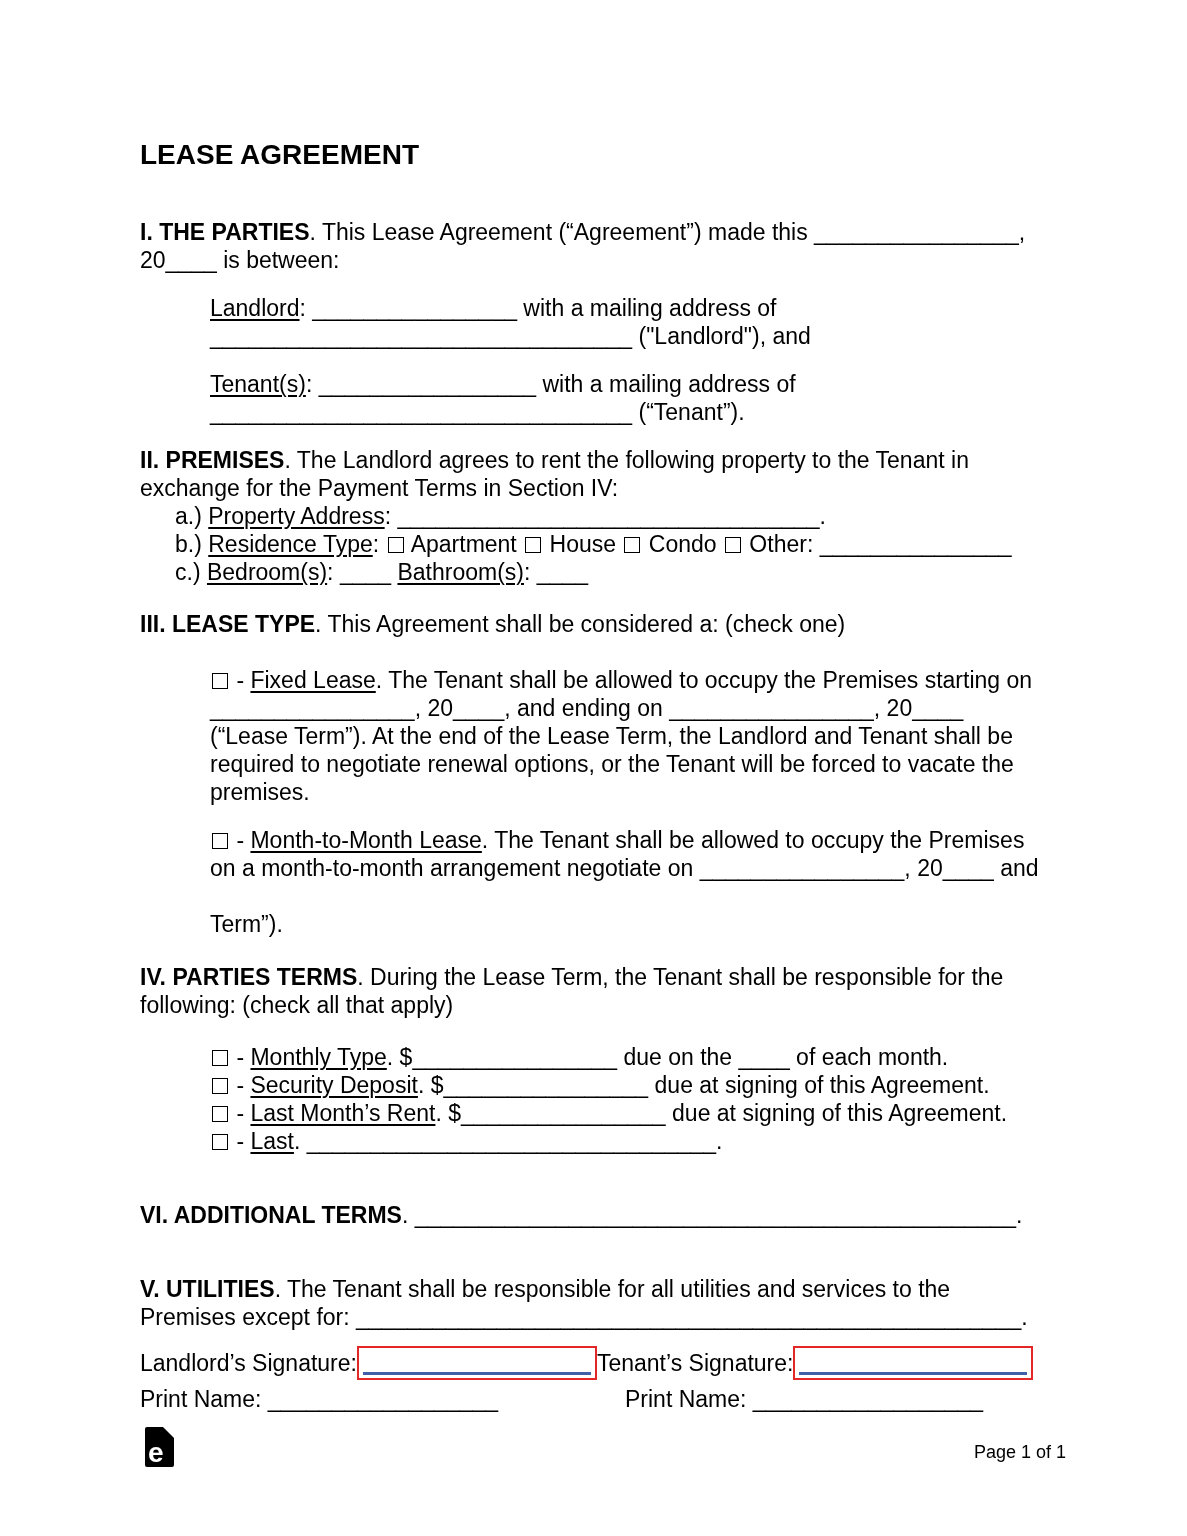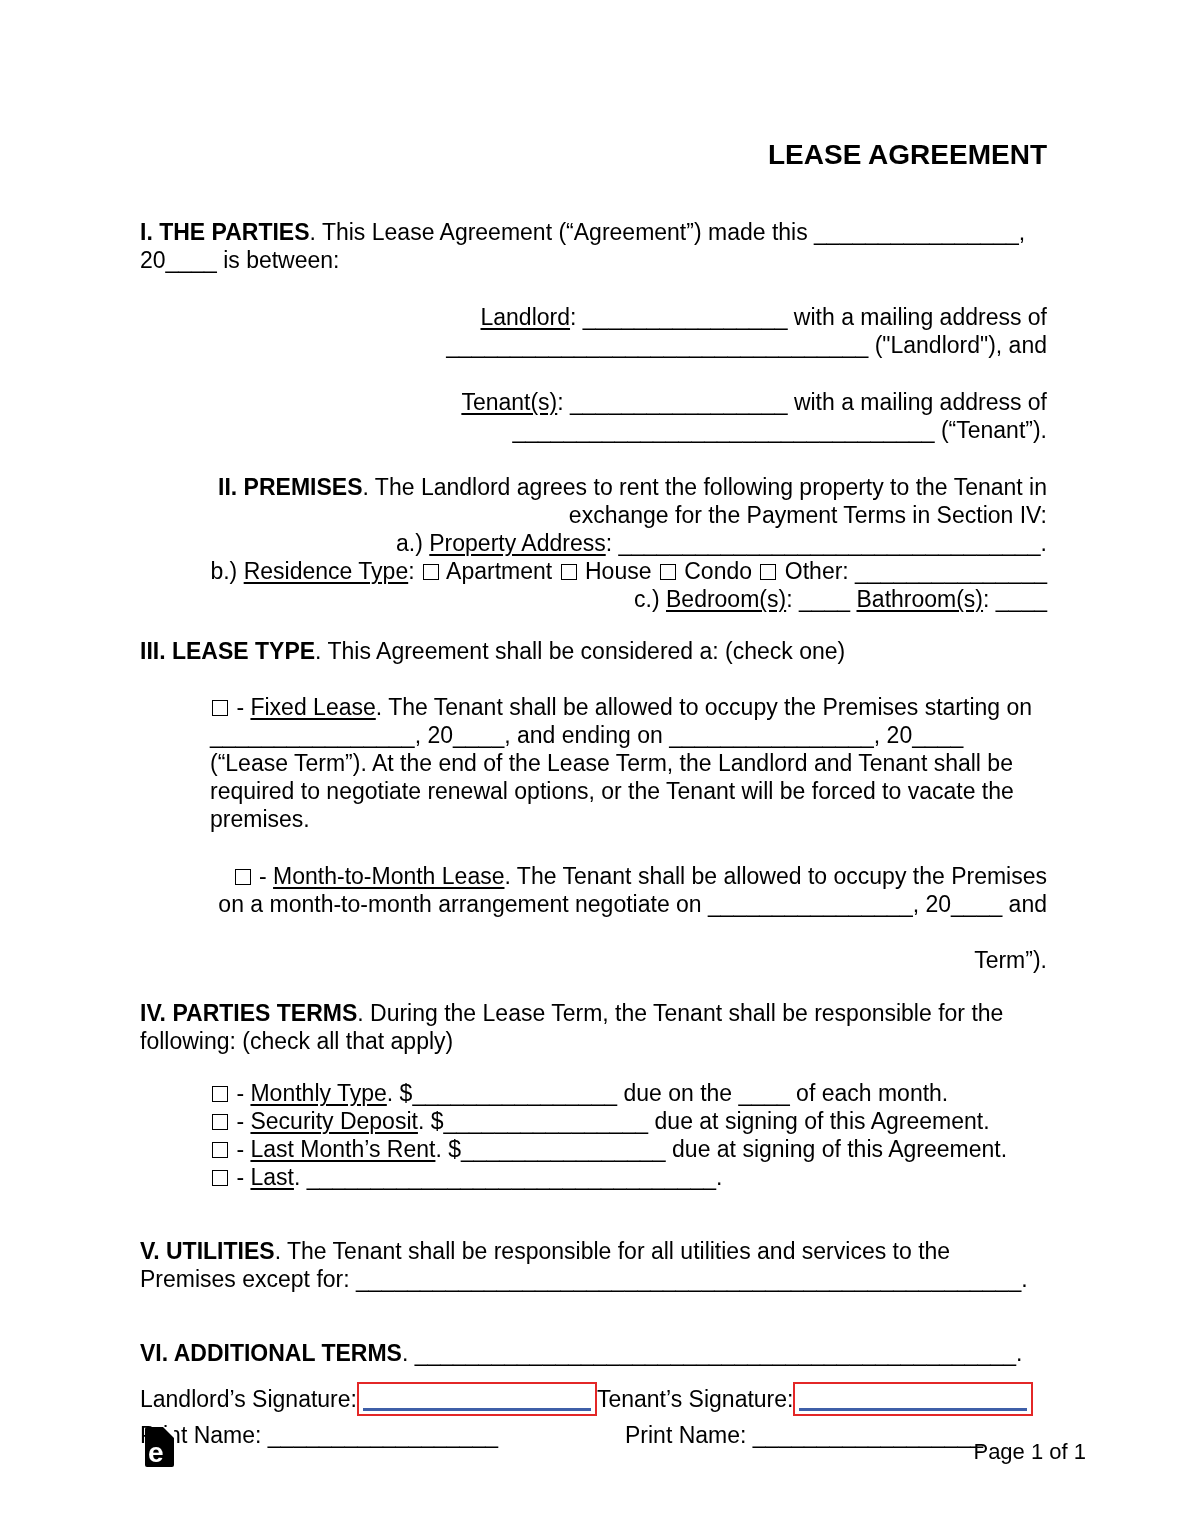--- a/index.html
+++ b/index.html
@@ -7,26 +7,26 @@
     position:relative;
     width:1187px;height:1536px;
     background:#ffffff;
     font-family:"Liberation Sans","DejaVu Sans",sans-serif;
     font-size:23px;line-height:28px;color:#000;
     box-sizing:border-box;
     padding:138px 140px 0 140px;
     overflow:hidden;
   }
   .title{
-    text-align:right;font-weight:bold;font-size:28px;line-height:34px;margin:0;
+    text-align:left;font-weight:bold;font-size:28px;line-height:34px;margin:0;
   }
   p{margin:0;}
   .mt30{margin-top:46px;}
   .mt28{margin-top:28px;}
-  .mt26{margin-top:29px;text-align:right;}
+  .mt26{margin-top:20px;}
   .mt25{margin-top:25px;}
   .mt24{margin-top:24px;}
   .mt14{margin-top:14px;}
   b,.b{font-weight:bold;}
   .u{text-decoration:underline;text-decoration-thickness:1.5px;text-underline-offset:3px;}
   .indent{margin-left:70px;}
   .indent2{margin-left:35px;}
   .cb{
     display:inline-block;width:14px;height:14px;
     border:1.5px solid #000;background:#fff;
@@ -52,21 +52,21 @@
   }
   .footer-logo .fold{
     position:absolute;top:0;right:0;width:0;height:0;
     border-top:11px solid #fff;border-left:11px solid transparent;
   }
   .footer-logo .letter{
     position:absolute;left:3px;bottom:0px;
     color:#fff;font-weight:bold;font-size:28px;line-height:28px;
   }
   .page-num{
-    position:absolute;top:1440px;right:101px;font-size:22px;line-height:24px;
+    position:absolute;top:1440px;right:121px;font-size:18px;line-height:24px;
   }
 </style>
 </head>
 <body>
 
 <div class="page">
 
   <h1 class="title">LEASE AGREEMENT</h1>
 
   <p class="mt30">
@@ -117,26 +117,26 @@
   </p>
 
   <p class="mt24 indent">
     <span><span class="cb"></span><span> - </span><span class="u">Monthly Type</span><span>. $________________ due on the ____ of each month.</span></span><br>
     <span><span class="cb"></span><span> - </span><span class="u">Security Deposit</span><span>. $________________ due at signing of this Agreement.</span></span><br>
     <span><span class="cb"></span><span> - </span><span class="u">Last Month’s Rent</span><span>. $________________ due at signing of this Agreement.</span></span><br>
     <span><span class="cb"></span><span> - </span><span class="u">Last</span><span>. ________________________________.</span></span>
   </p>
 
   <p class="mt30">
-    <b>V. UTILITIES</b><span>. The Tenant shall be responsible for all utilities and services to the</span><br>
-    <span>Premises except for: ____________________________________________________.</span>
+    <b>VI. ADDITIONAL TERMS</b><span>. _______________________________________________.</span>
   </p>
 
   <p class="mt30">
-    <b>VI. ADDITIONAL TERMS</b><span>. _______________________________________________.</span>
+    <b>V. UTILITIES</b><span>. The Tenant shall be responsible for all utilities and services to the</span><br>
+    <span>Premises except for: ____________________________________________________.</span>
   </p>
 
   <div class="sig-row mt14">
     <span>Landlord’s Signature:</span>
       <span class="sig-box"></span>
       <span>Tenant’s Signature:</span>
       <span class="sig-box"></span>
   </div>
   <div class="print-row">
     <span class="print-left">Print Name: __________________</span><span>Print Name: __________________</span>

